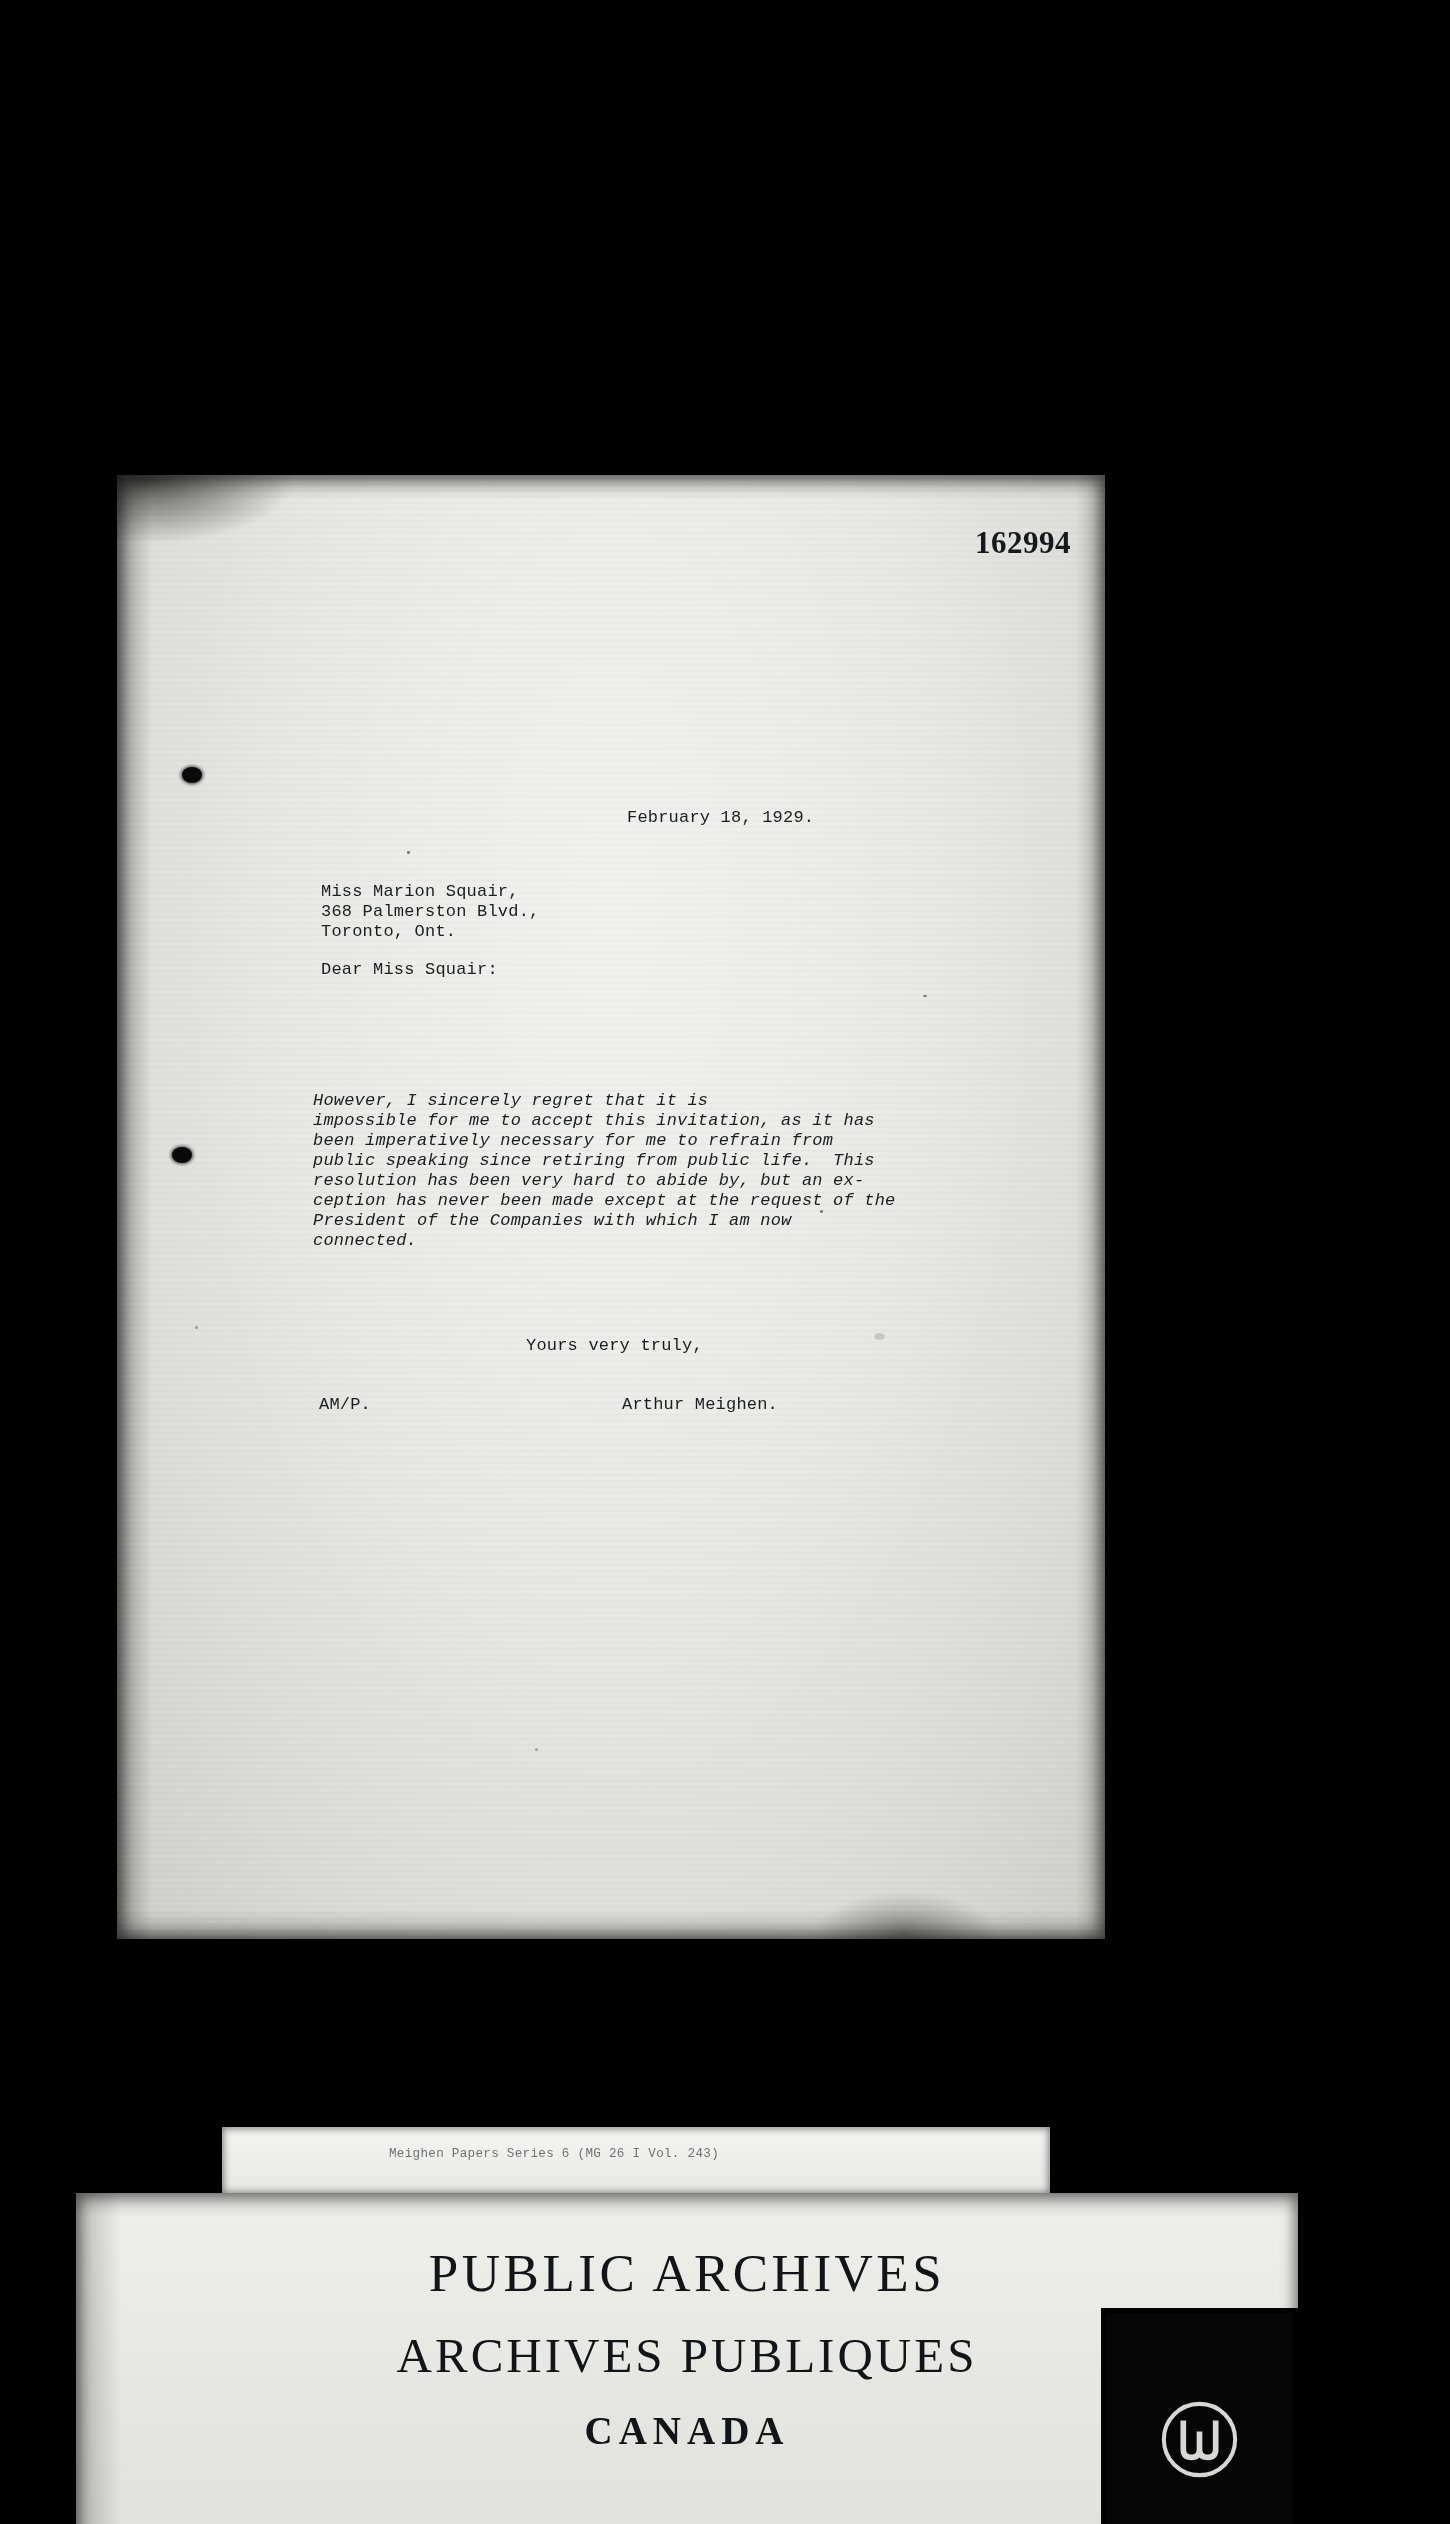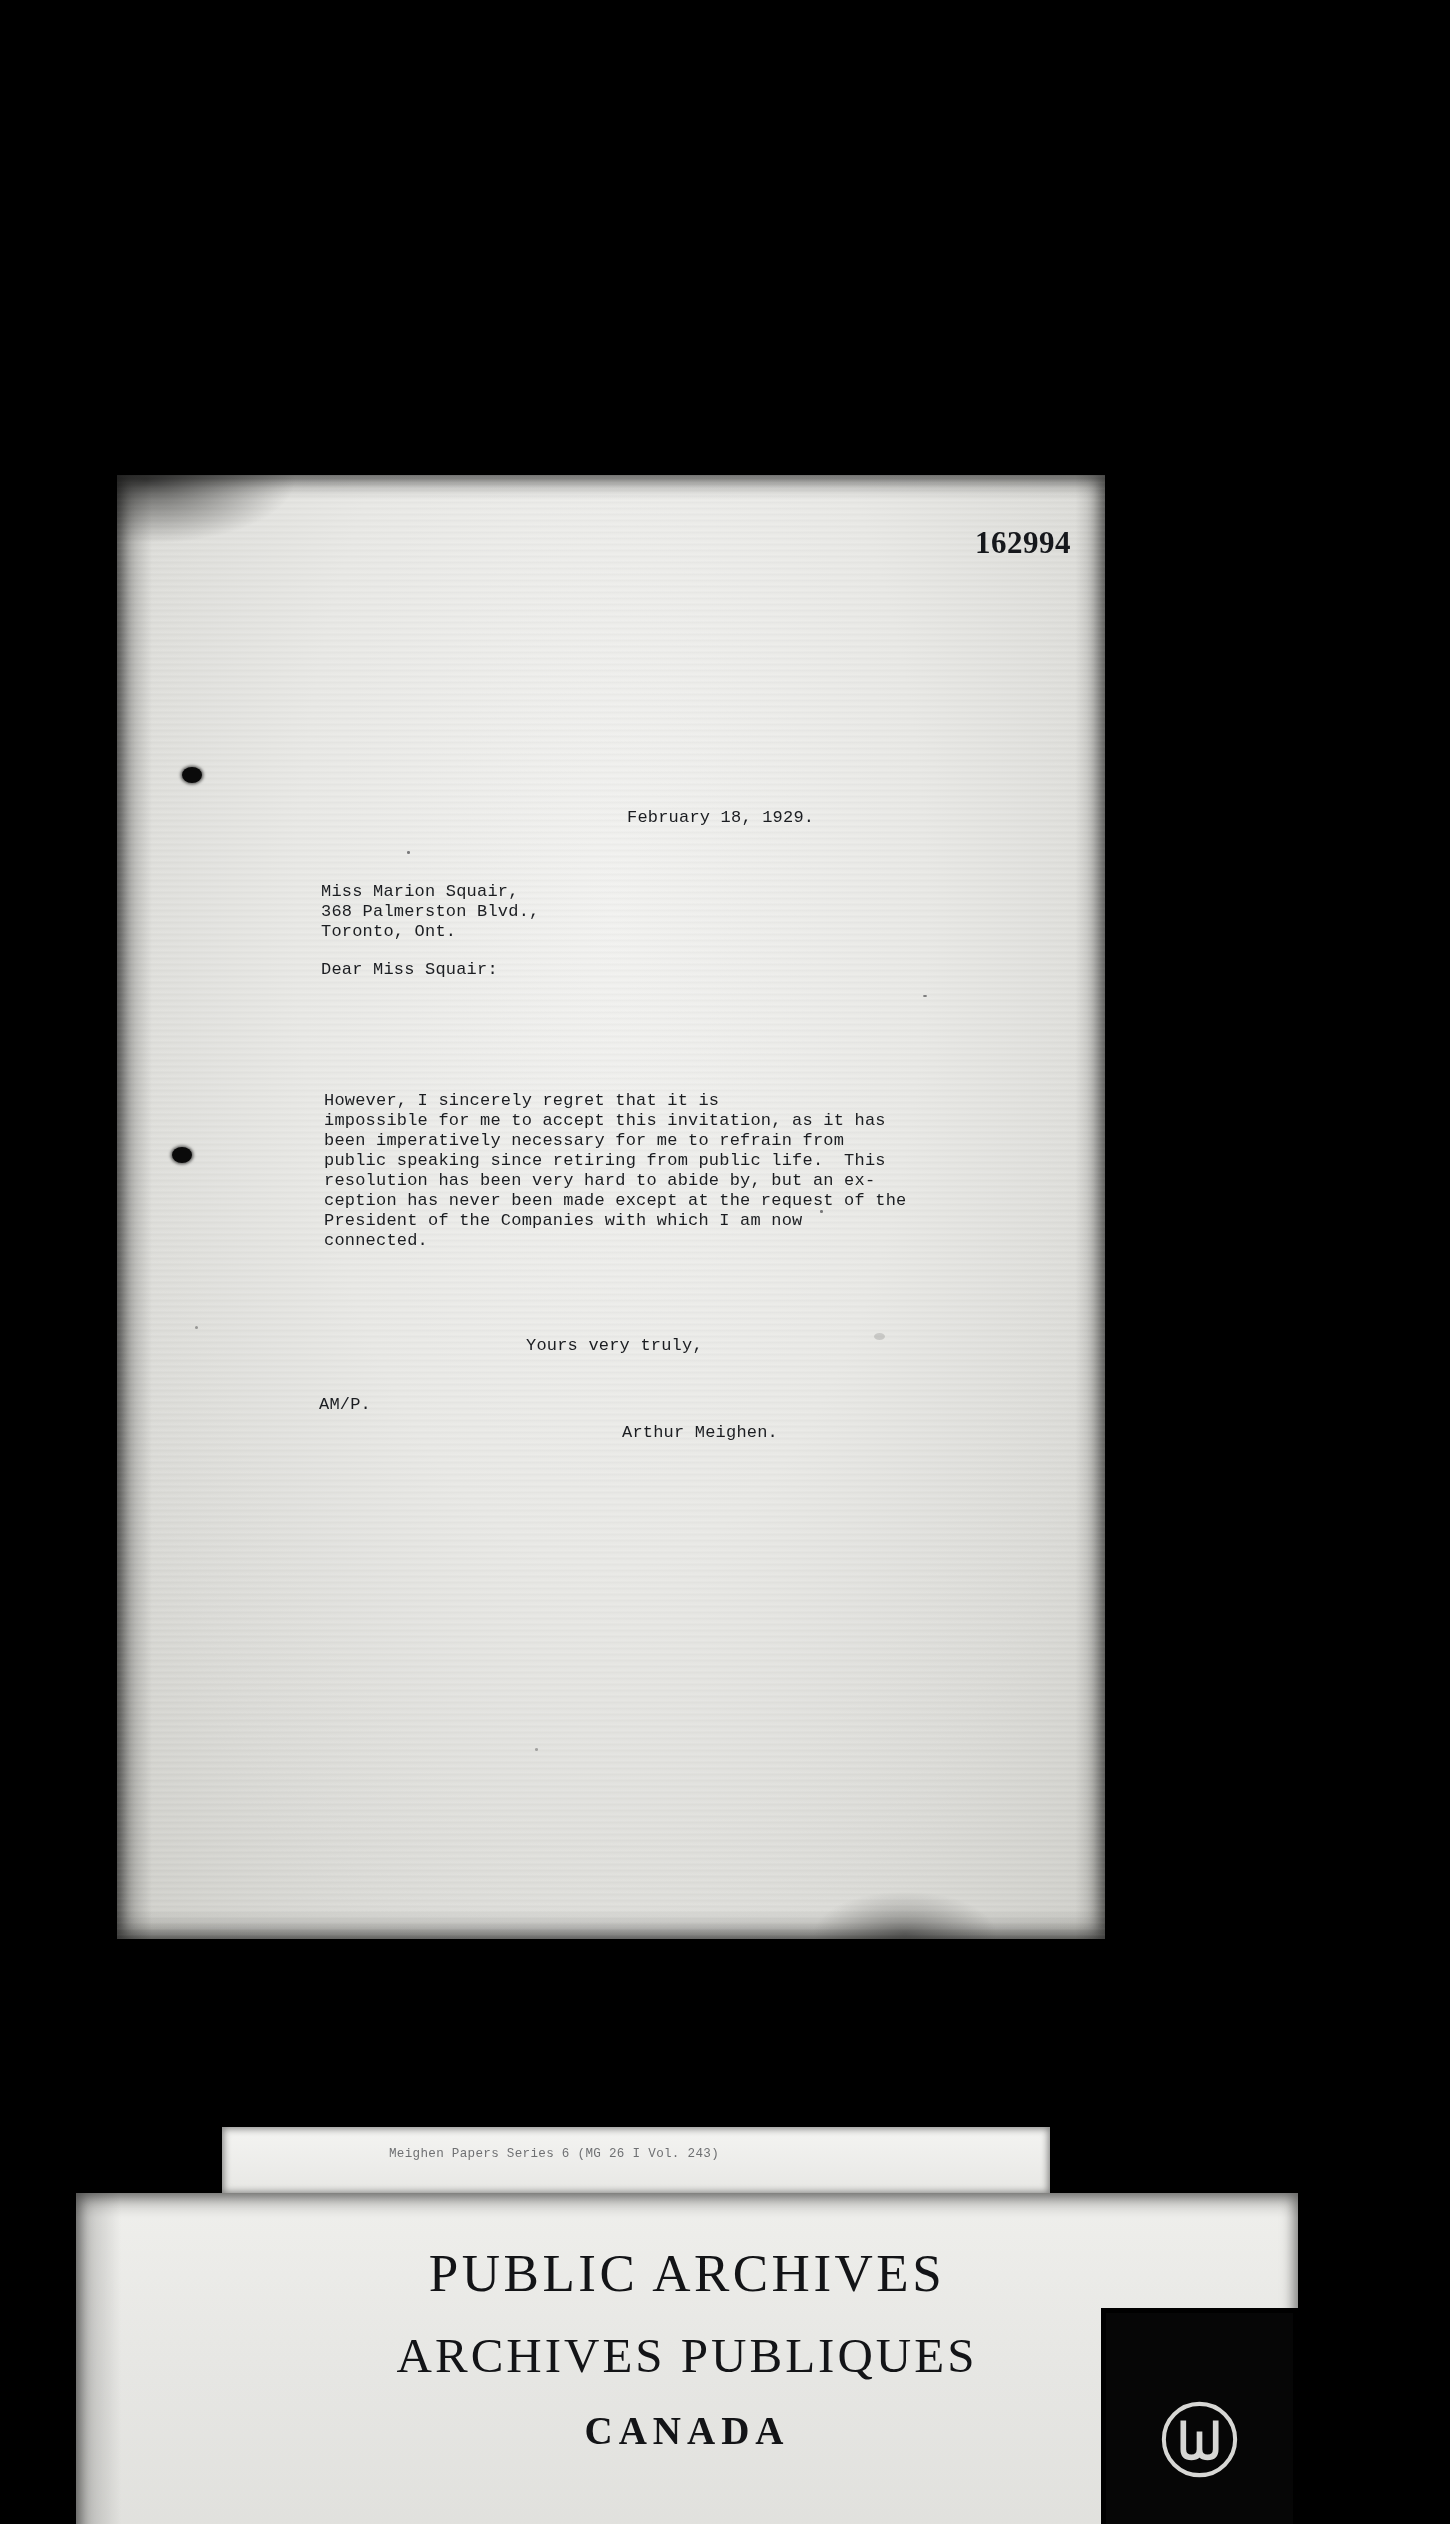--- a/index.html
+++ b/index.html
@@ -111,23 +111,24 @@
     top: 485px;
   }
   #para-1 {
     position: absolute;
     left: 204px;
     top: 530px;
     width: 571px;
   }
   #para-2 {
     position: absolute;
-    left: 207px;
+    left: 196px;
     top: 616px;
     width: 586px;
+    font-style: italic;
   }
   #para-3 {
     position: absolute;
     left: 204px;
     top: 752px;
     width: 581px;
   }
   #closing {
     position: absolute;
     left: 409px;
@@ -136,21 +137,20 @@
   }
   #initials {
     position: absolute;
     left: 202px;
     top: 920px;
   }
   #signature-name {
     position: absolute;
     left: 505px;
     top: 920px;
-    margin-top: 28px;
   }
 
   
   .speck {
     position: absolute;
     background: rgba(30,30,32,0.55);
     border-radius: 50%;
   }
 
   

